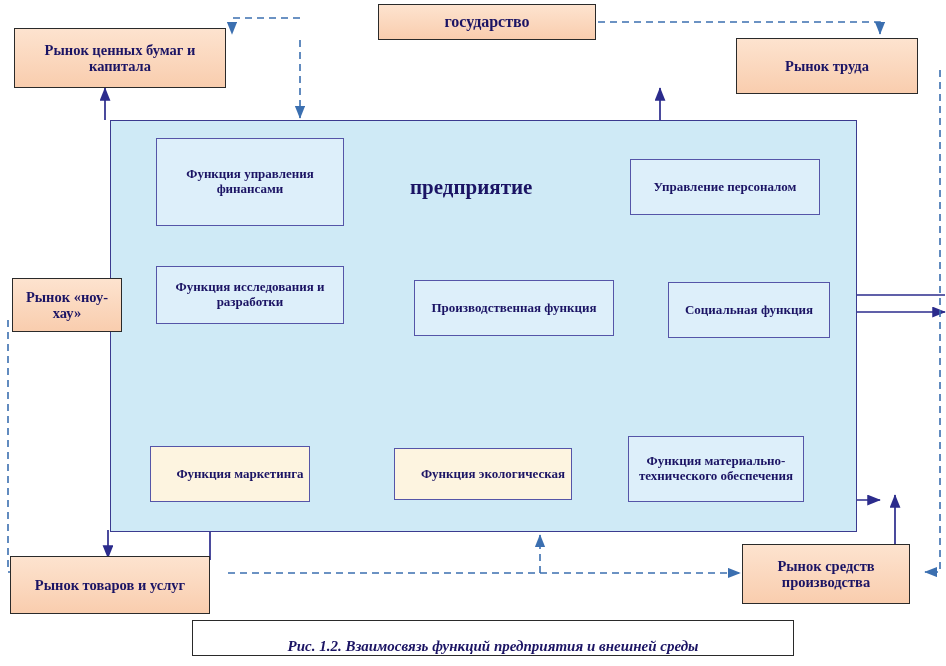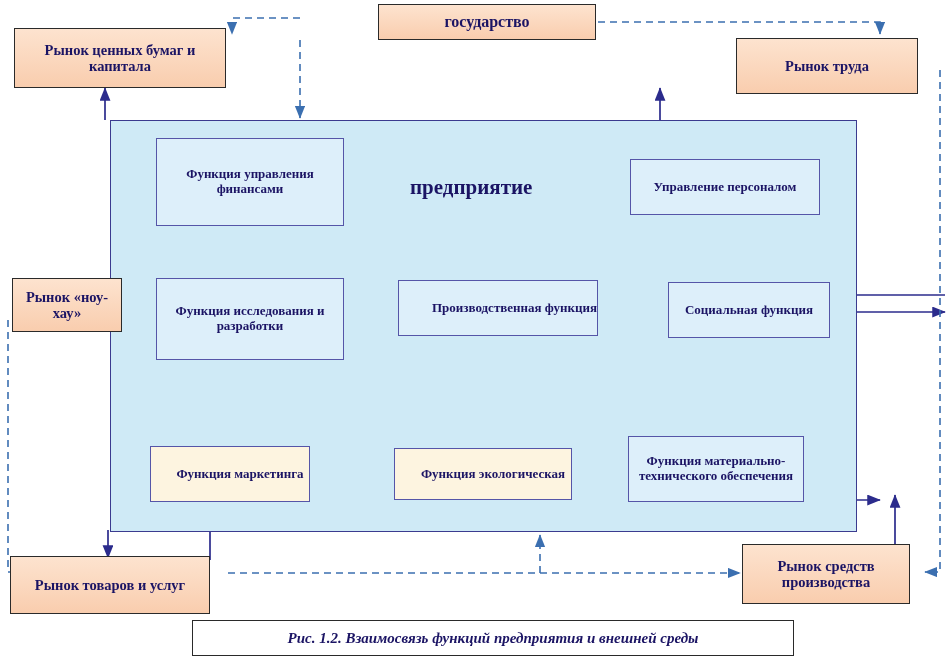--- a/index.html
+++ b/index.html
@@ -94,35 +94,35 @@
   <div class="box ext" style="left:742px;top:544px;width:168px;height:60px;">
     <span>Рынок средств производства</span>
   </div>
 
   <div class="box inner" style="left:156px;top:138px;width:188px;height:88px;">
     <span>Функция управления финансами</span>
   </div>
   <div class="box inner" style="left:630px;top:135px;width:190px;height:56px;margin-top:24px;">
     <span>Управление персоналом</span>
   </div>
-  <div class="box inner" style="left:156px;top:278px;width:188px;height:82px;align-items:center;">
+  <div class="box inner" style="left:156px;top:266px;width:188px;height:58px;align-items:center;">
     <span>Функция исследования и разработки</span>
   </div>
-  <div class="box inner" style="left:398px;top:280px;width:200px;height:56px;justify-content:flex-end;">
+  <div class="box inner" style="left:414px;top:280px;width:200px;height:56px;">
     <span>Производственная функция</span>
   </div>
   <div class="box inner" style="left:668px;top:282px;width:162px;height:56px;">
     <span>Социальная функция</span>
   </div>
   <div class="box innerPale" style="left:150px;top:446px;width:160px;height:56px;">
     <span>Функция маркетинга</span>
   </div>
   <div class="box innerPale" style="left:394px;top:448px;width:178px;height:52px;text-align:right;">
     <span>Функция экологическая</span>
   </div>
   <div class="box inner" style="left:628px;top:436px;width:176px;height:66px;">
     <span>Функция материально-технического обеспечения</span>
   </div>
 
-  <div class="title" style="left:192px;top:620px;width:600px;height:34px;">
+  <div class="title" style="left:192px;top:620px;width:600px;height:34px;align-items:flex-end;">
     <span>Рис. 1.2. Взаимосвязь функций предприятия и внешней среды</span>
   </div>
 </div>
 
 </body></html>

